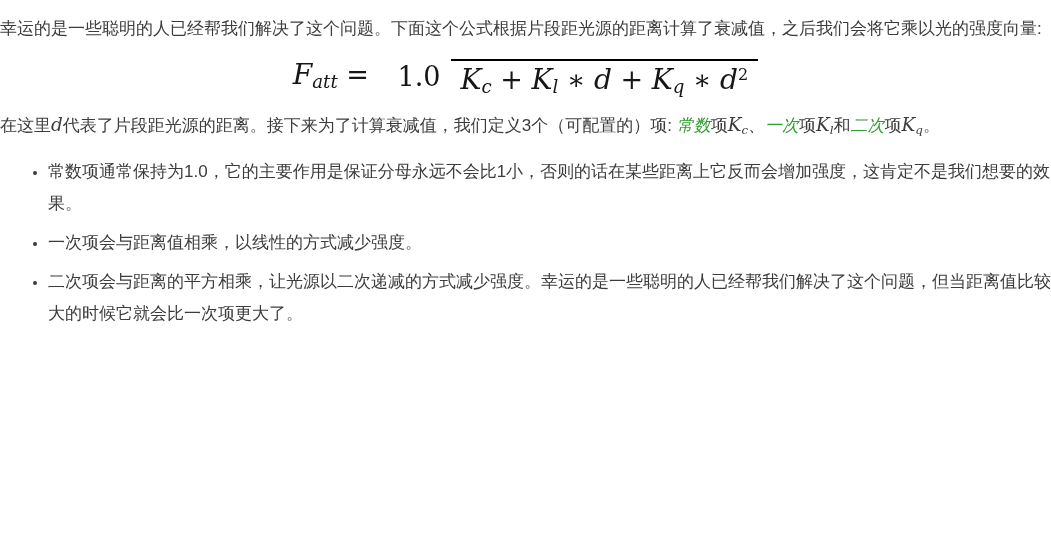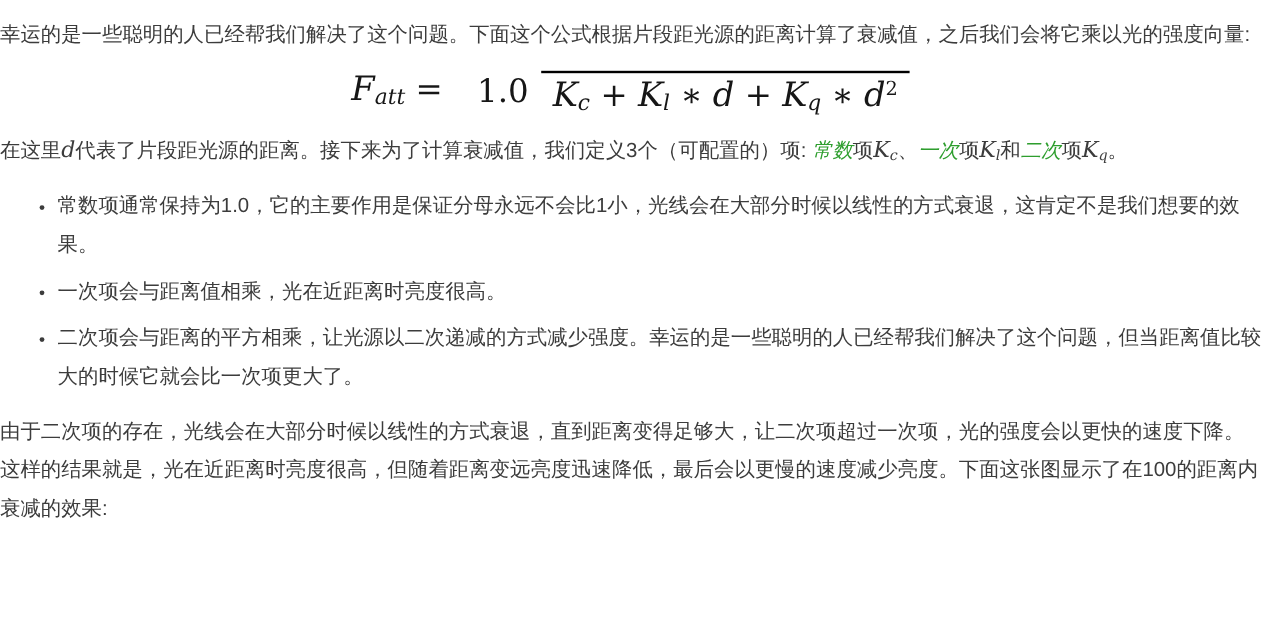--- a/index.html
+++ b/index.html
@@ -95,20 +95,19 @@
       <span class="frac">
         <span class="frac-num"><span class="seg-mu">1.0</span></span>
         <span class="frac-den"><span class="seg-m">K</span><span class="seg-ms">c</span><span class="seg-mu"> + </span><span class="seg-m">K</span><span class="seg-ms">l</span><span class="seg-mu"> ∗ </span><span class="seg-m">d</span><span class="seg-mu"> + </span><span class="seg-m">K</span><span class="seg-ms">q</span><span class="seg-mu"> ∗ </span><span class="seg-m">d</span><span class="seg-msup">2</span></span>
       </span>
     </div>
   </div>
 
   <p class="para"><span class="seg-n">在这里</span><span class="seg-m">d</span><span class="seg-n">代表了片段距光源的距离。接下来为了计算衰减值，我们定义3个（可配置的）项: </span><span class="seg-g">常数</span><span class="seg-n">项</span><span class="seg-m">K</span><span class="seg-ms">c</span><span class="seg-n">、</span><span class="seg-g">一次</span><span class="seg-n">项</span><span class="seg-m">K</span><span class="seg-ms">l</span><span class="seg-n">和</span><span class="seg-g">二次</span><span class="seg-n">项</span><span class="seg-m">K</span><span class="seg-ms">q</span><span class="seg-n">。</span></p>
 
   <ul class="term-list">
-    <li>常数项通常保持为1.0，它的主要作用是保证分母永远不会比1小，光线会在大部分时候以线性的方式衰退，这肯定不是我们想要的效果。</li>
-    <li>一次项会与距离值相乘，光在近距离时亮度很高。</li>
+    <li>常数项通常保持为1.0，它的主要作用是保证分母永远不会比1小，否则的话在某些距离上它反而会增加强度，这肯定不是我们想要的效果。</li>
+    <li>一次项会与距离值相乘，以线性的方式减少强度。</li>
     <li>二次项会与距离的平方相乘，让光源以二次递减的方式减少强度。幸运的是一些聪明的人已经帮我们解决了这个问题，但当距离值比较大的时候它就会比一次项更大了。</li>
   </ul>
 
-  <p class="para">由于二次项的存在，光线会在大部分时候以线性的方式衰退，直到距离变得足够大，让二次项超过一次项，光的强度会以更快的速度下降。这样的结果就是，光在近距离时亮度很高，但随着距离变远亮度迅速降低，最后会以更慢的速度减少亮度。下面这张图显示了在100的距离内衰减的效果:</p>
 
 </div>
 
 </body></html>

